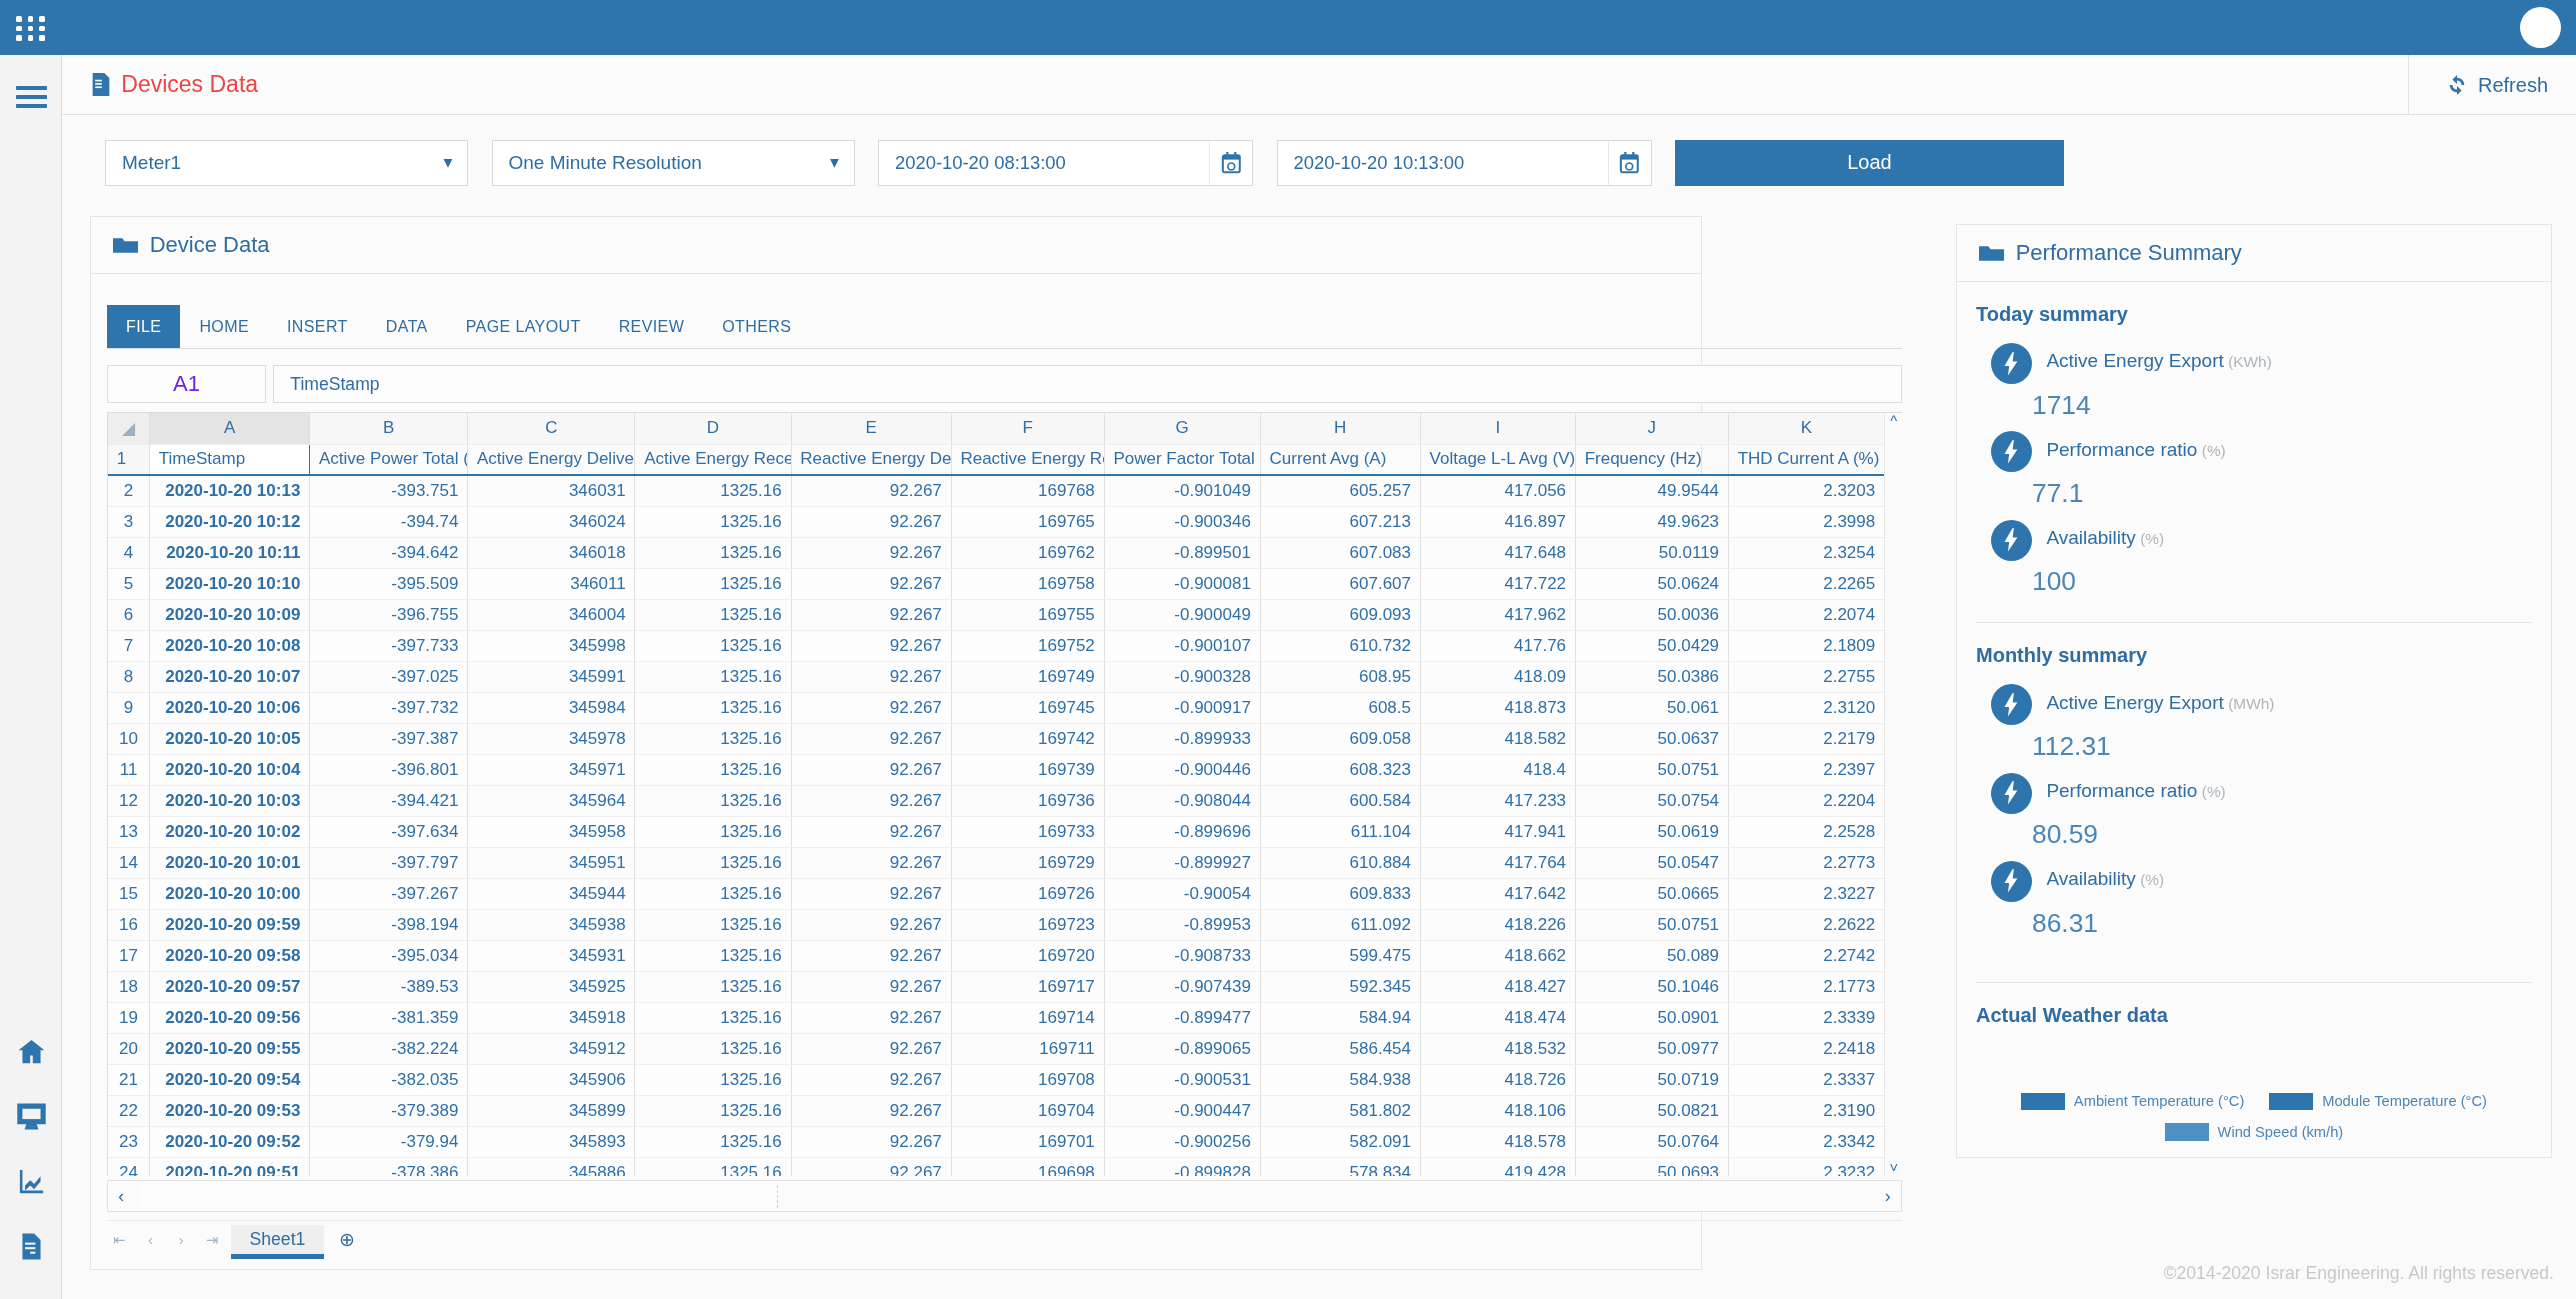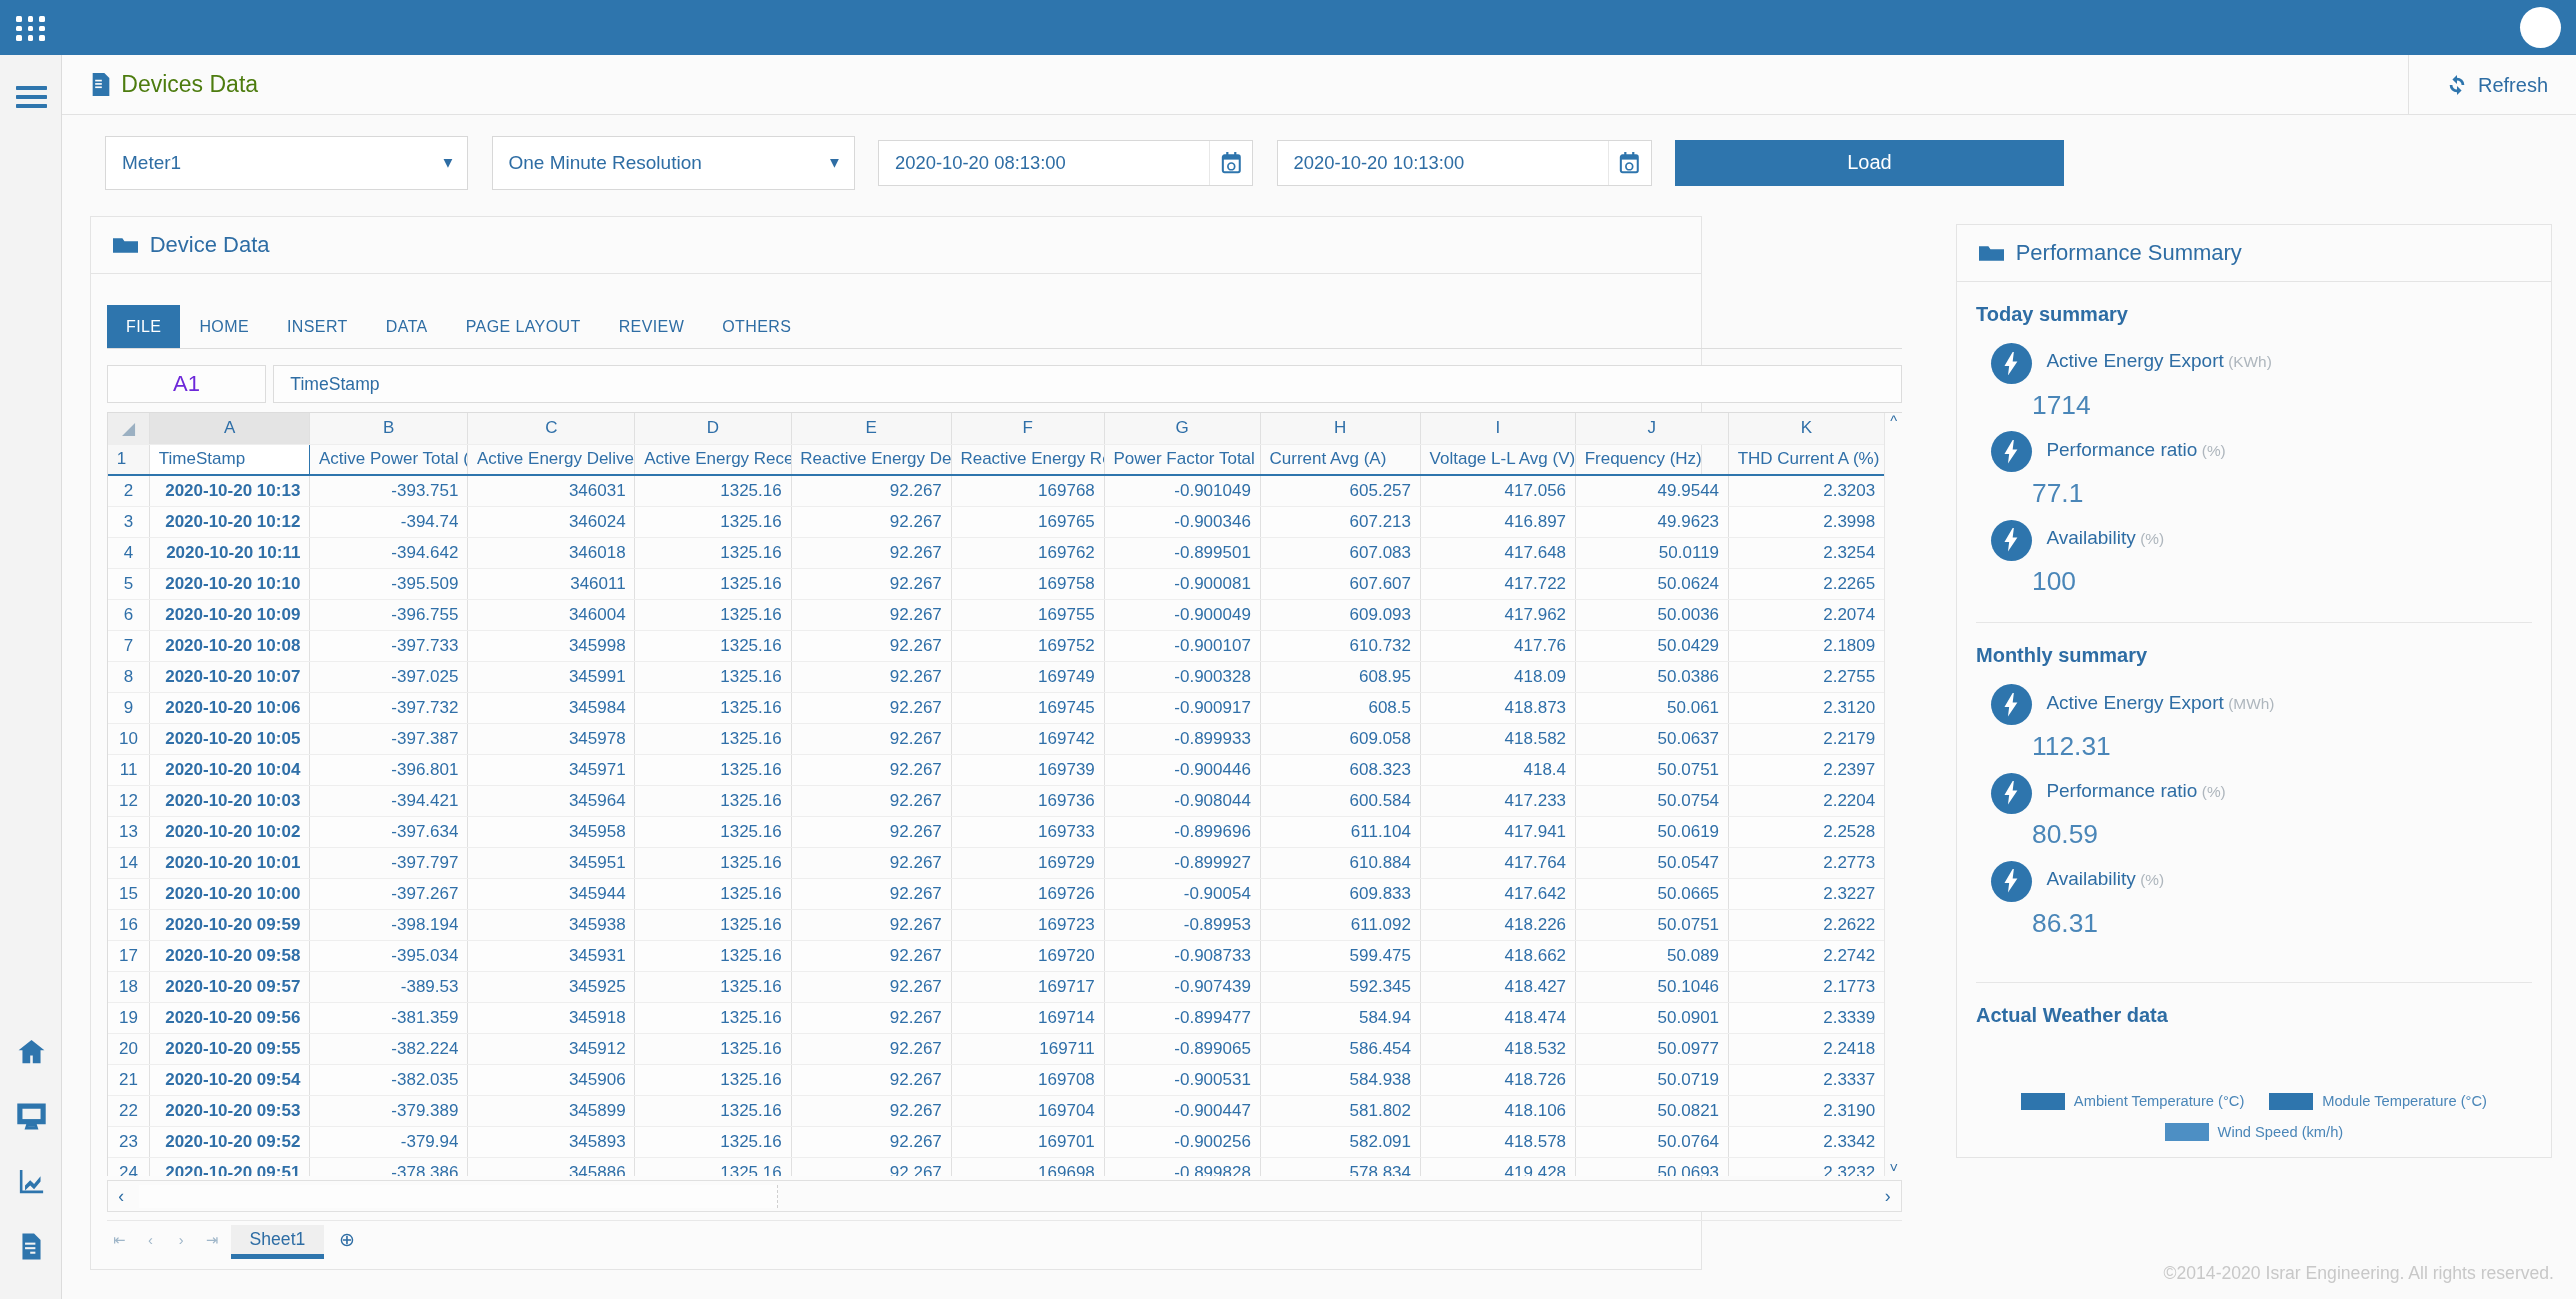--- a/index.html
+++ b/index.html
@@ -44,39 +44,39 @@
   .rail-item svg { width:31px; height:31px; fill:#2e75ad; }
 
   
   .page-head {
     position:absolute; left:62px; top:55px; right:0; height:60px;
     background:#fbfbfb; border-bottom:0.7px solid #e2e2e2;
     display:flex; align-items:center;
   }
   .page-title {
     display:flex; align-items:center; gap:10.3px;
-    margin-left:29px; color:#4d7c0f; font-size:23px; font-weight:400;
+    margin-left:29px; color:#ef4444; font-size:23px; font-weight:400;
   }
   .page-title svg { width:20px; height:23.5px; fill:#2e75ad; }
   .refresh-btn {
     margin-left:auto; margin-right:28px;
     display:flex; align-items:center; gap:10.3px;
     color:#2e6da4; font-size:20px; cursor:pointer;
     padding-left:37px; border-left:0.7px solid #e2e2e2; height:60px; line-height:60px;
   }
   .refresh-btn svg { width:22px; height:22px; fill:#2e75ad; }
 
   
   .filterbar {
     position:absolute; left:62px; top:115px; right:0; height:95px;
     background:#fafafa;
     display:flex; align-items:center; gap:23.5px; padding-left:43px; padding-right:37px;
   }
   .sel {
-    position:relative; width:363px; height:54px;
+    position:relative; width:363px; height:46px;
     background:#ffffff; border:0.7px solid #d8d8d8;
     display:flex; align-items:center; padding:12px 16px;
     color:#2e6da4; font-size:19px; cursor:pointer;
   }
   .sel .caret {
     position:absolute; right:14.7px; top:50%; transform:translateY(-50%);
     color:#2e6da4; font-size:17.6px; line-height:1;
   }
   .dt {
     position:relative; width:375px; height:46px;

